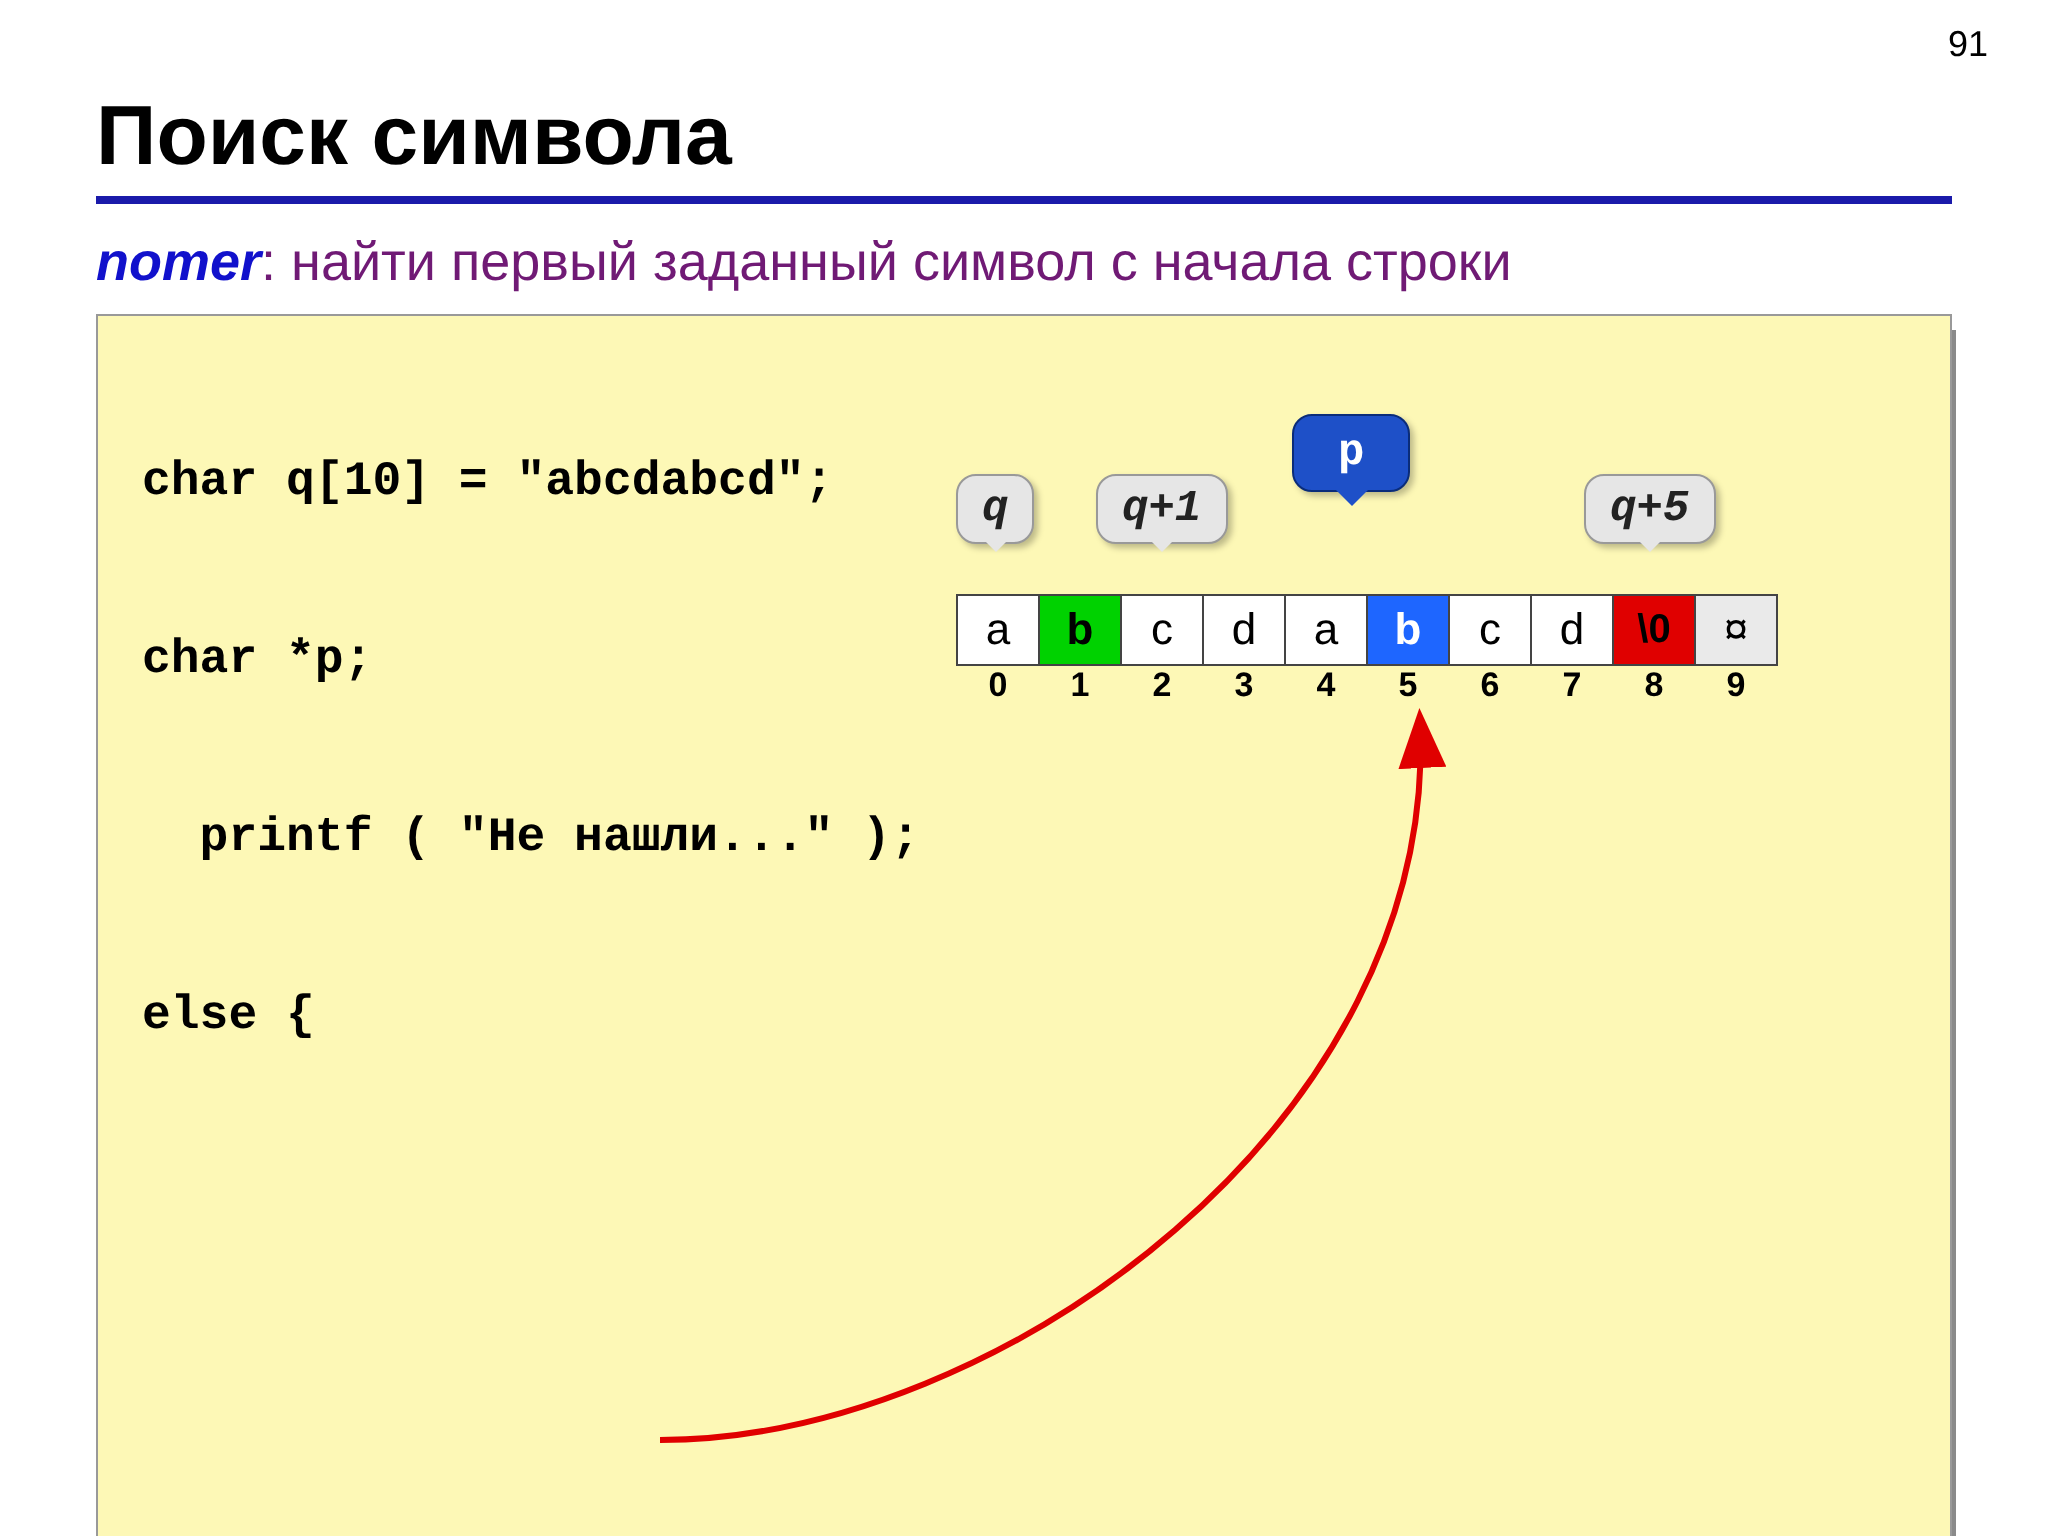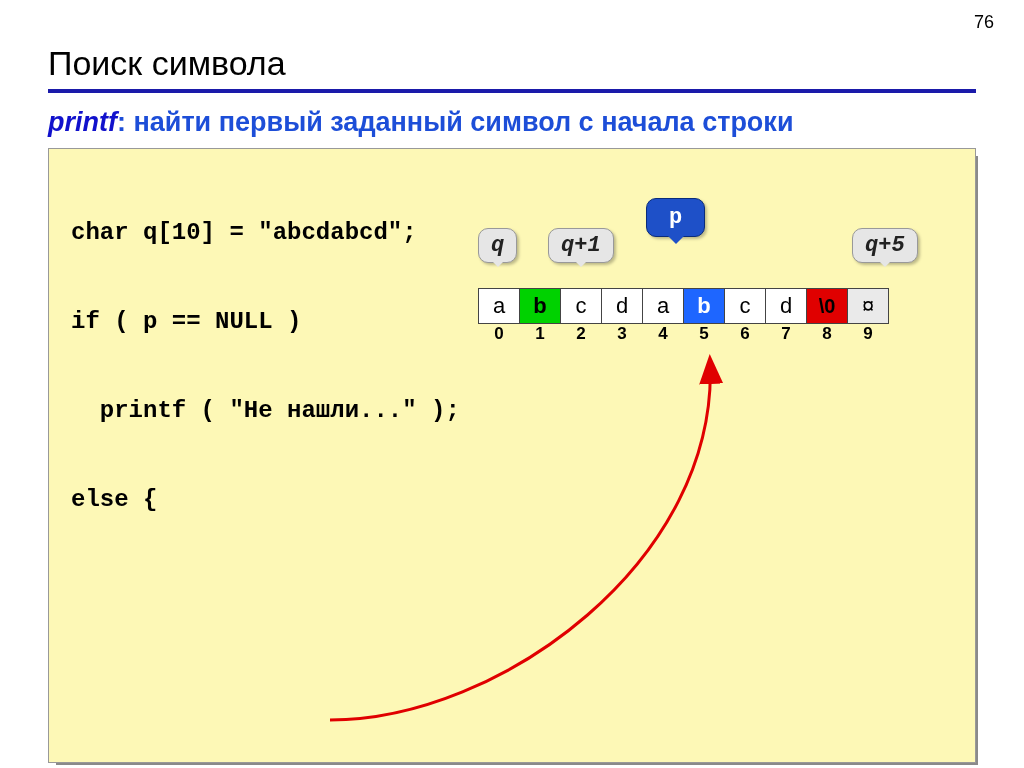--- a/index.html
+++ b/index.html
@@ -1,23 +1,23 @@
 <!DOCTYPE html>
 <html><head>
 <meta charset="utf-8">
 <style>
   * { box-sizing: border-box; }
   html, body { margin: 0; padding: 0; width: 1024px; height: 768px; background: #fff; font-family: Arial, Helvetica, sans-serif; }
   .slide { position: relative; width: 1024px; height: 768px; padding: 20px 48px 0 48px; }
   .page-number { position: absolute; top: 12px; right: 30px; font-size: 18px; color: #000; }
-  .title { font-size: 34px; font-weight: normal; color: #000; margin: 24px 0 6px 0; }
+  .title { font-size: 42px; font-weight: bold; color: #000; margin: 24px 0 6px 0; }
   .hr { height: 4px; background: #1a1aaa; margin: 0 0 14px 0; }
   .intro { font-size: 27px; color: #000; margin-bottom: 10px; }
   .kw-blue { color: #1111cc; font-weight: bold; font-style: italic; }
-  .intro span.rest { color: #1d4ed8; font-weight: bold; }
+  .intro span.rest { color: #701a75; }
   .codebox-wrap { position: relative; }
   .codebox-shadow { position: absolute; top: 8px; left: 8px; right: -2px; bottom: -2px; background: #8a8a8a; z-index: 0; }
   .codebox { position: relative; background: #fdf8b6; border: 1px solid #999; padding: 18px 10px 18px 22px; font-family: "Courier New", monospace; font-size: 24px; font-weight: bold; color: #000; z-index: 1; line-height: 1.85; white-space: pre; }
   .codebox .line { display: block; }
   .bubble {
     position: absolute; background: #e6e6e6; border: 1px solid #999;
     border-radius: 10px; padding: 4px 12px; font-family: "Courier New", monospace;
     font-style: italic; font-weight: bold; font-size: 22px; color: #222; z-index: 5;
     box-shadow: 2px 2px 3px rgba(0,0,0,.25);
   }
@@ -47,45 +47,45 @@
   .idx-row { display: flex; }
   .idx { width: 42px; text-align: center; font-size: 17px; font-family: Arial, sans-serif; color: #000; margin-left: -1px; font-weight: bold; }
   .idx.first { margin-left: 0; }
   .arrow-svg { position: absolute; left: 0; top: 0; width: 1024px; height: 768px; pointer-events: none; z-index: 6; }
 </style>
 </head>
 <body>
 
 <div class="slide">
 
-  <div class="page-number">76</div>
+  <div class="page-number">91</div>
 
   <div class="title">Поиск символа</div>
   <div class="hr"></div>
 
   <div class="intro">
-    <span class="kw-blue">printf</span><span class="rest">: найти первый заданный символ c начала строки</span>
+    <span class="kw-blue">nomer</span><span class="rest">: найти первый заданный символ c начала строки</span>
   </div>
 
   <div class="codebox-wrap">
     <div class="codebox-shadow"></div>
     <div class="codebox">
 <span class="line">char q[10] = "abcdabcd";</span>
-<span class="line">if ( p == NULL )</span>
+<span class="line">char *p;</span>
 <span class="line">  printf ( "Не нашли..." );</span>
 <span class="line">else {</span>
 
 
 
     </div>
 
     <div class="bubble tail-down bq" style="left:430px; top:80px;">q</div>
     <div class="bubble tail-down bq1" style="left:500px; top:80px;">q+1</div>
     <div class="bubble blue tail-down bp" style="left:598px; top:50px; padding:6px 22px;">p</div>
-    <div class="bubble tail-down bq5" style="left:804px; top:80px;">q+5</div>
+    <div class="bubble tail-down bq5" style="left:744px; top:80px;">q+5</div>
 
     <div class="array-box" style="left:430px; top:140px;">
       <div class="cells">
         <div class="cell first">a</div>
         <div class="cell green">b</div>
         <div class="cell">c</div>
         <div class="cell">d</div>
         <div class="cell">a</div>
         <div class="cell blue">b</div>
         <div class="cell">c</div>

